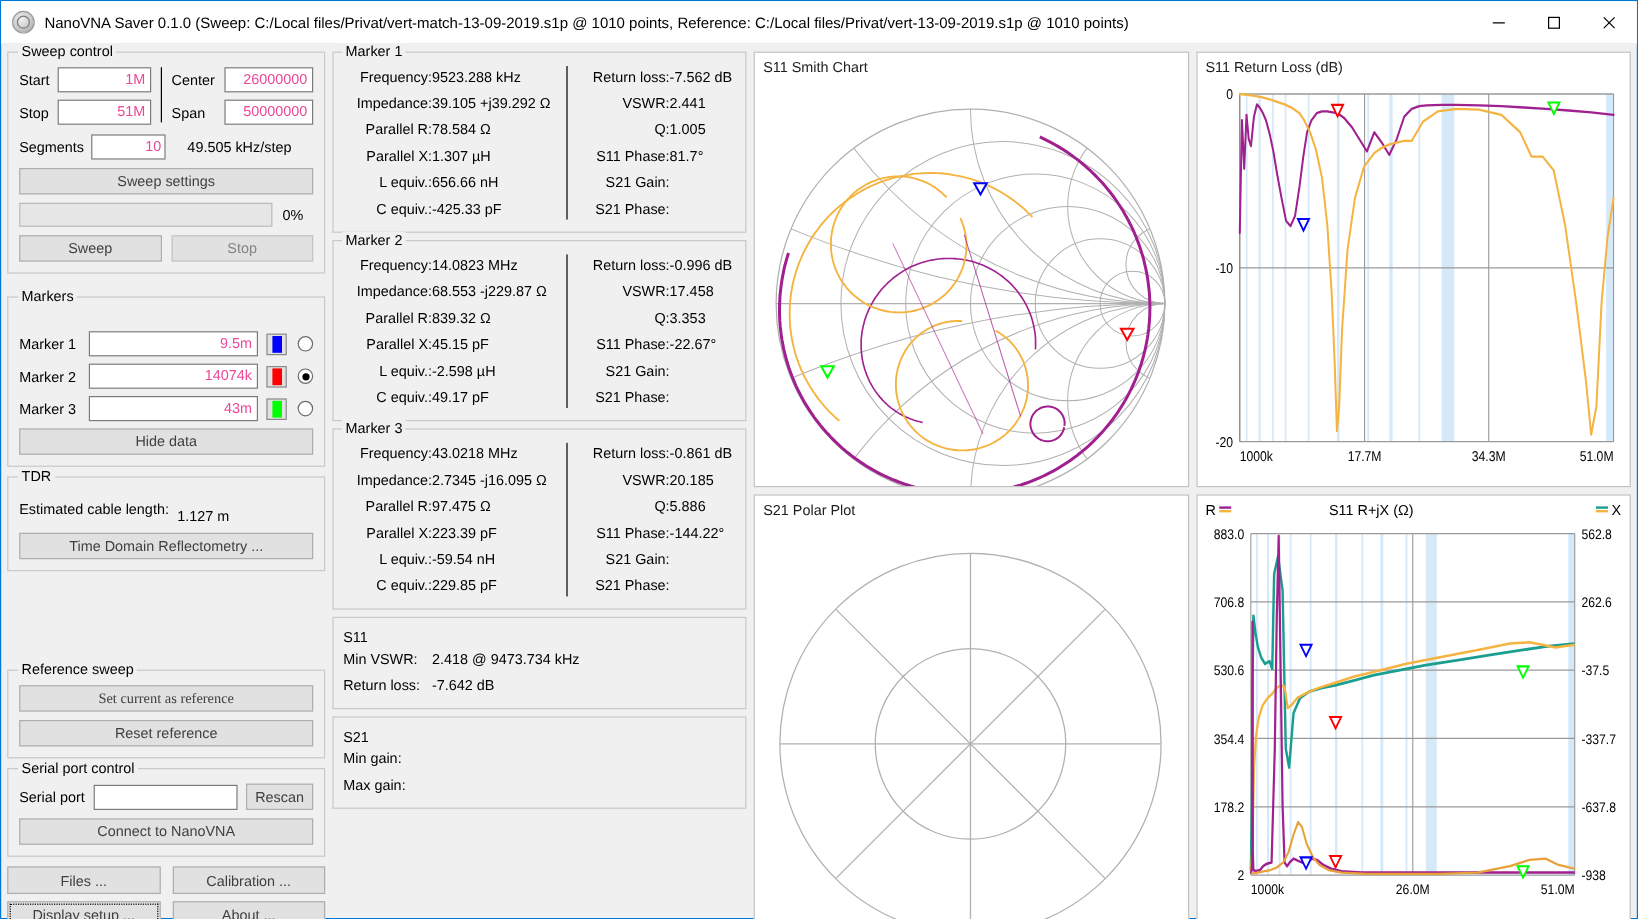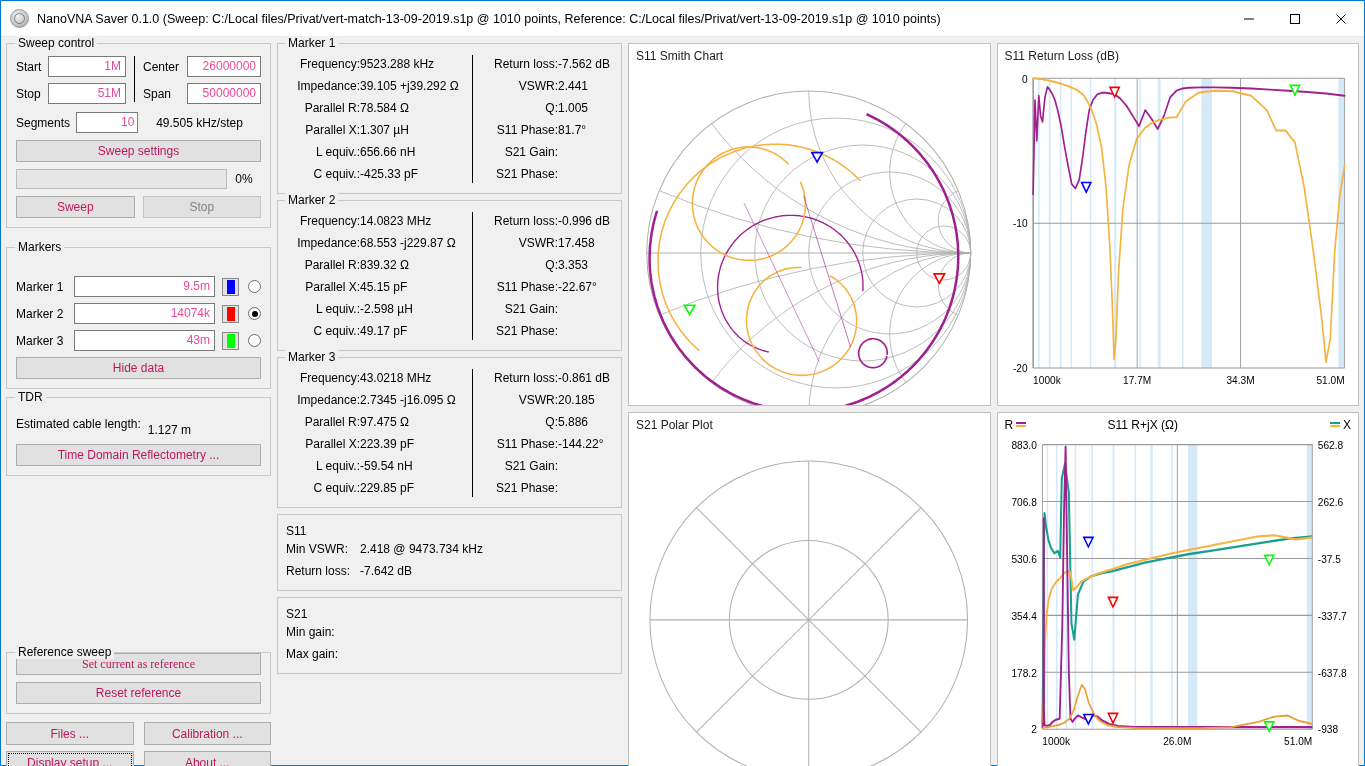--- a/index.html
+++ b/index.html
@@ -54,21 +54,21 @@
   .row:last-child{margin-bottom:0;}
   .lbl{font-size:12px;color:#000;}
   .inp{
     background:#fff;border:1px solid #7a7a7a;height:21px;box-sizing:border-box;
     font-family:"Liberation Sans",sans-serif;font-size:12px;color:#ec4899;
     text-align:right;padding:0 4px;line-height:19px;overflow:hidden;white-space:nowrap;
   }
   .vsep{width:1px;background:#000;height:46px;margin:0 8px;}
   .btn{
     background:#e1e1e1;border:1px solid #adadad;height:22px;box-sizing:border-box;
-    font-size:12px;color:#be185d;display:flex;align-items:center;justify-content:center;
+    font-size:12px;color:#404040;display:flex;align-items:center;justify-content:center;
     text-align:center;
   }
   .btn.disabled{color:#838383;background:#e1e1e1;border-color:#c4c4c4;}
   .btn.focus{outline:1px dotted #000;outline-offset:-3px;}
   .pbar{
     flex:1;height:20px;border:1px solid #bcbcbc;background:#e6e6e6;box-sizing:border-box;
   }
   .swatch{
     width:17px;height:18px;border:1px solid #8a8a8a;background:#e1e1e1;
     display:flex;align-items:center;justify-content:center;box-sizing:border-box;
@@ -238,26 +238,35 @@
         <span class="gtitle">TDR</span>
         <div class="row" style="margin-bottom:7px;">
           <span class="lbl">Estimated cable length:</span>
           <span class="lbl" style="margin-left:7px;margin-top:13px;">1.127 m</span>
         </div>
         <div class="btn" style="width:100%;">Time Domain Reflectometry ...</div>
       </div>
 
       <div style="flex:1;"></div>
 
-      <div class="gbox" style="padding-top:0;">
+      <div class="gbox" style="padding-top:12px;">
         <span class="gtitle">Reference sweep</span>
         <div class="btn" style="width:100%;margin-bottom:7px;font-family:Liberation Serif, serif;">Set current as reference</div>
         <div class="btn" style="width:100%;">Reset reference</div>
       </div>
 
+      <div class="gbox" style="padding-top:12px;">
+        <span class="gtitle">Serial port control</span>
+        <div class="row" style="margin-bottom:7px;">
+          <span class="lbl" style="width:62px;">Serial port</span>
+          <div class="inp" style="flex:1;text-align:left;"></div>
+          <div class="btn" style="margin-left:7px;width:56px;">Rescan</div>
+        </div>
+        <div class="btn" style="width:100%;">Connect to NanoVNA</div>
+      </div>
 
       <div style="display:flex;gap:10px;margin-bottom:6px;">
         <div class="btn" style="flex:1;height:23px;">Files ...</div>
         <div class="btn" style="flex:1;height:23px;">Calibration ...</div>
       </div>
       <div style="display:flex;gap:10px;">
         <div class="btn focus" style="flex:1;height:23px;">Display setup ...</div>
         <div class="btn" style="flex:1;height:23px;">About ...</div>
       </div>
     </div>

